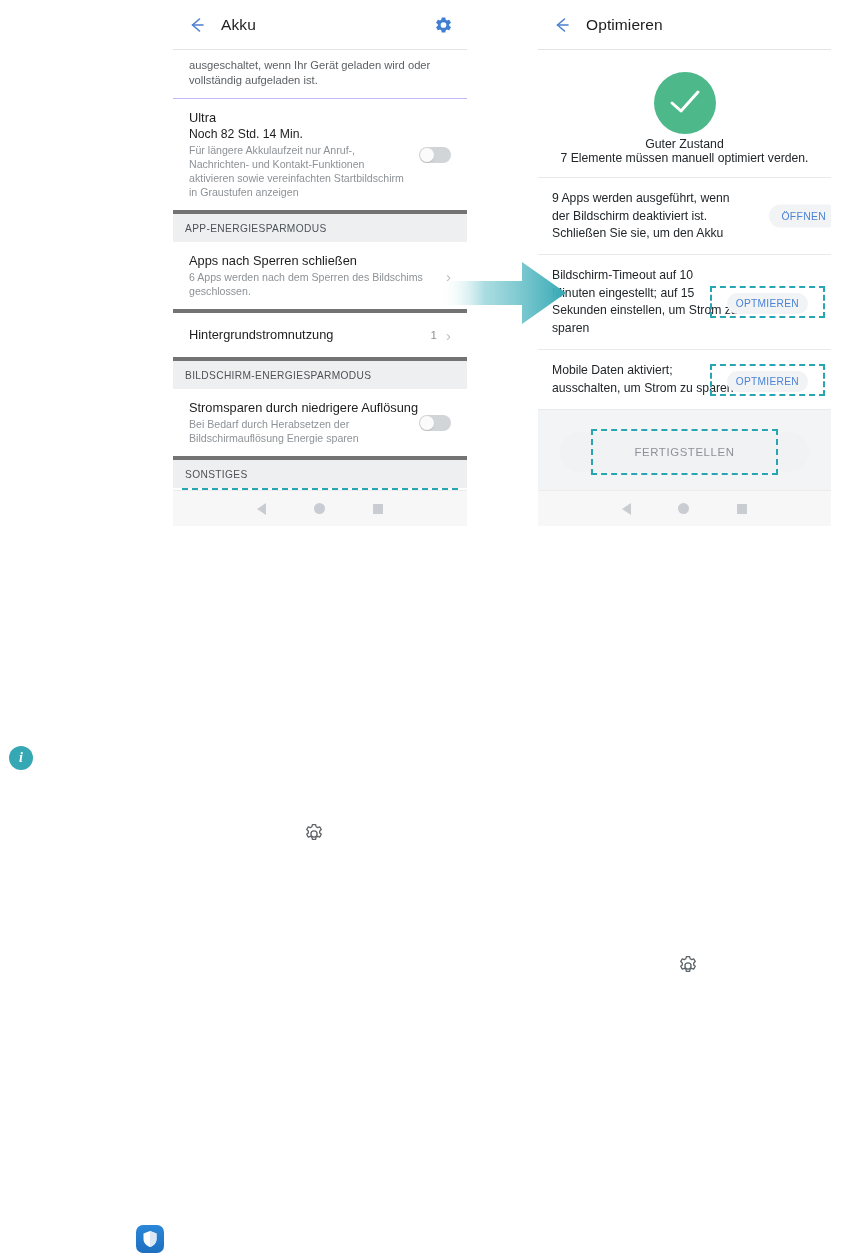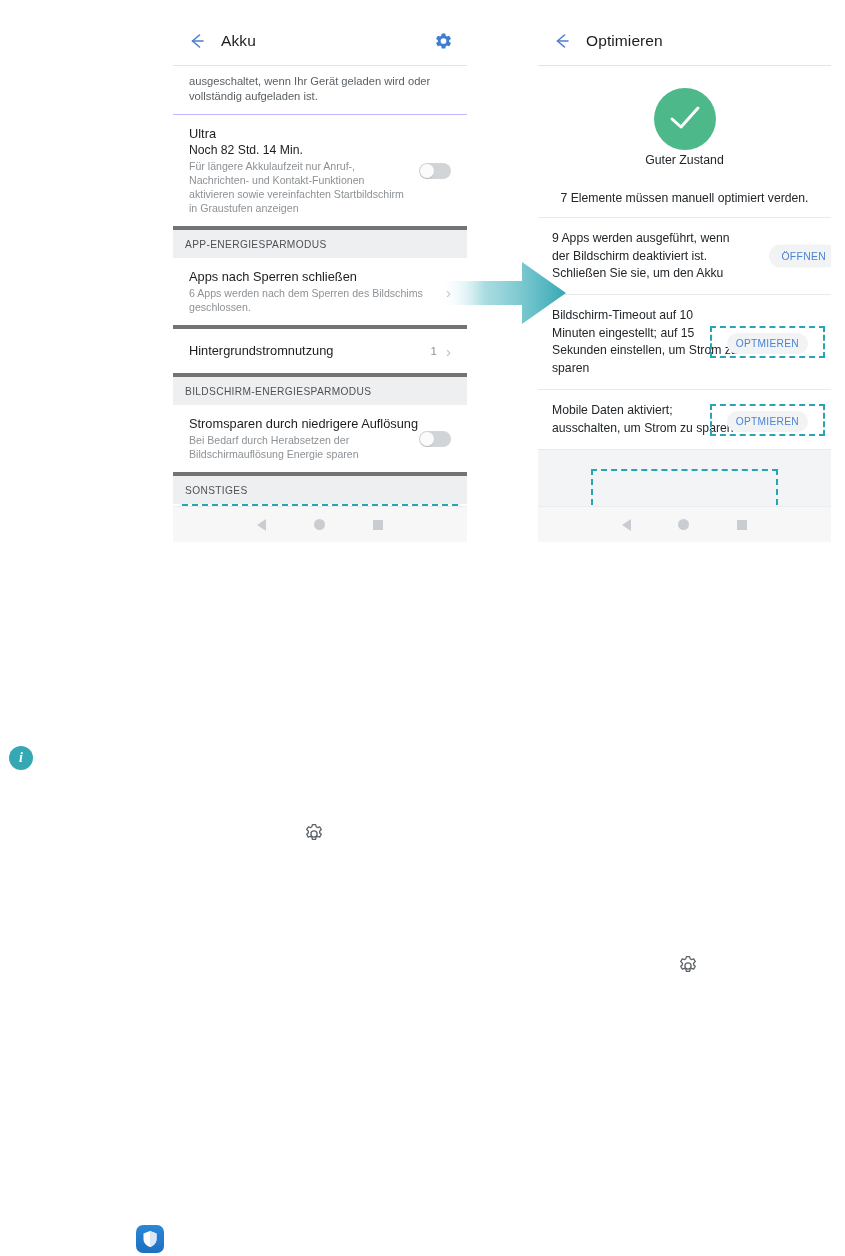--- a/index.html
+++ b/index.html
@@ -12,21 +12,21 @@
     height: 1256px;
     position: relative;
     font-family: "Liberation Sans", sans-serif;
     -webkit-font-smoothing: antialiased;
     overflow: hidden;
   }
 
   
   .phone {
     position: absolute;
-    top: 16px;
+    top: 0;
     background: #d946ef;
     overflow: hidden;
   }
   #phone-left  { left: 173px; width: 294px; height: 526px; }
   #phone-right { left: 538px; width: 293px; height: 526px; }
 
   .app-bar {
     position: relative;
     height: 50px;
     background: #ffffff;
@@ -164,21 +164,21 @@
     margin: 0 auto;
     position: relative;
   }
   .check-circle svg { position: absolute; left: 15px; top: 17px; }
   .status-label {
     margin-top: 3px;
     font-size: 12.3px;
     color: #21262a;
   }
   .status-note {
-    margin-top: 24px;
+    margin-top: 0;
     padding-bottom: 12px;
     font-size: 12.2px;
     color: #21262a;
     border-bottom: 1px solid #e9eaec;
   }
 
   .issue {
     background: #ffffff;
     position: relative;
     padding: 12px 92px 12px 14px;
@@ -426,20 +426,21 @@
     </div>
 
     <div class="issue">
       <div class="issue-text">Mobile Daten aktiviert; ausschalten, um Strom zu sparen</div>
       <span class="pill-dashed">
         <span class="pill-inner">OPTMIEREN</span>
       </span>
     </div>
 
     <div class="finish-wrap">
+      <div class="finish-btn">FERTIGSTELLEN</div>
       <div class="finish-dash"></div>
     </div>
 
     <div class="navbar">
       <span class="nav-back"></span>
       <span class="nav-home"></span>
       <span class="nav-recent"></span>
     </div>
   </div>
 </div>

